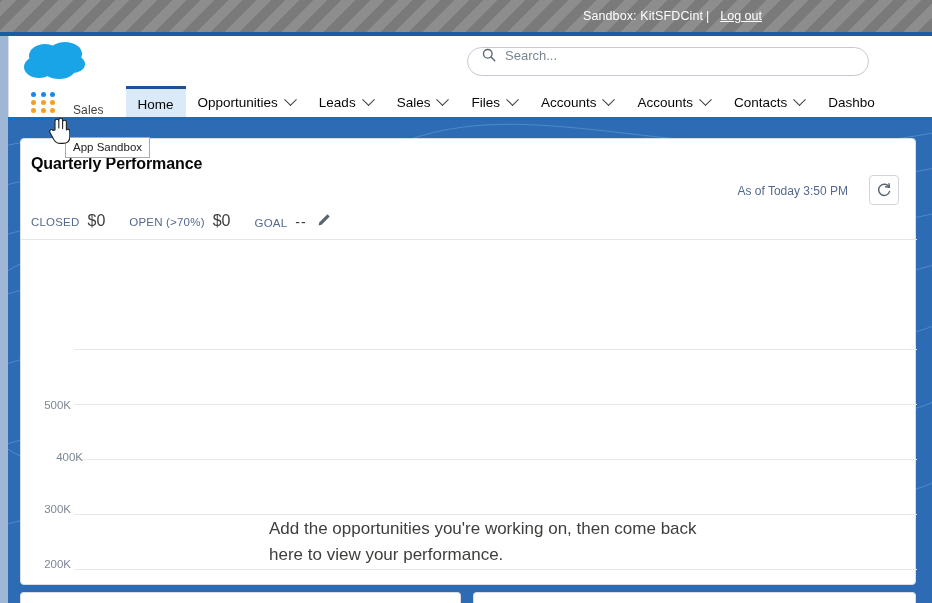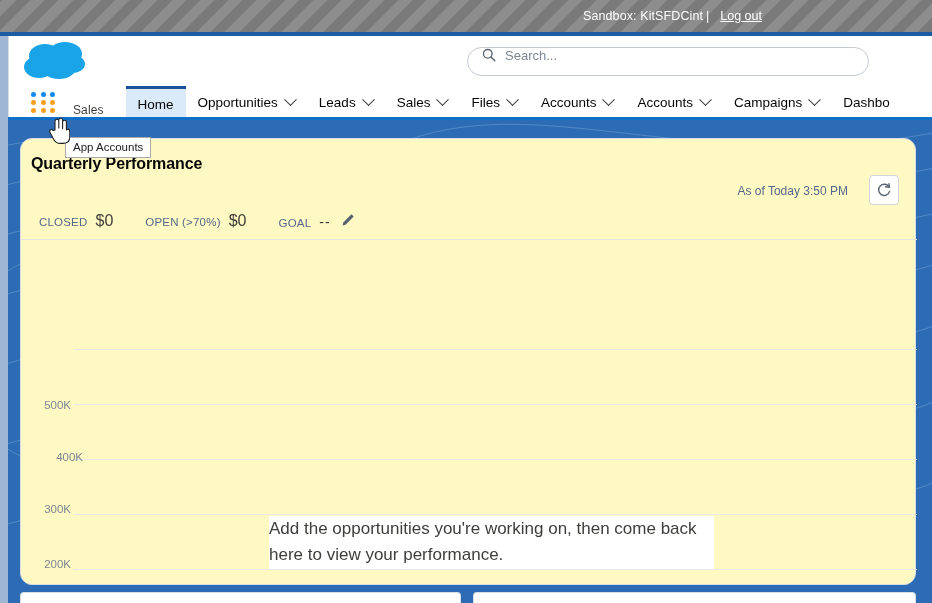--- a/index.html
+++ b/index.html
@@ -137,23 +137,23 @@
     width: 924px; height: 483px;
     background: #2d6cb5;
     overflow: hidden;
   }
   .blue-bg svg { position: absolute; left: 0; top: 0; opacity: 0.32; }
 
   
   .card {
     position: absolute; left: 20px; top: 138px;
     width: 896px; height: 447px;
-    background: #fef9c3;
+    background: #ffffff;
     border: 1px solid #d8dde6;
-    border-radius: 12px;
+    border-radius: 4px;
   }
   .card-title {
     position: absolute; left: 10px; top: 16px;
     font-size: 16px; font-weight: bold; color: #080707;
     letter-spacing: -0.1px;
   }
   .asof {
     position: absolute; right: 67px; top: 45px;
     font-size: 12px; color: #54698d;
   }
@@ -164,21 +164,21 @@
     background: #ffffff;
     cursor: pointer;
     display: flex; align-items: center; justify-content: center;
   }
 
   
   .metrics {
     position: absolute; left: 10px; top: 72px;
     display: flex; align-items: center;
   }
-  .metric { display: flex; align-items: baseline; margin-right: 24px; margin-left: 8px; }
+  .metric { display: flex; align-items: baseline; margin-right: 24px; }
   .metric-label {
     font-size: 11.5px; color: #54698d; letter-spacing: 0.2px;
   }
   .metric-value {
     font-size: 16px; color: #3e3e3c; margin-left: 8px;
   }
   .metric-goal-value {
     font-size: 14px; color: #3e3e3c; margin-left: 8px; letter-spacing: 1px;
   }
   .pencil-btn {
@@ -329,21 +329,21 @@
           <span>Accounts</span>
           <span class="chev"></span>
         </div>
 
         <div class="navitem">
           <span>Accounts</span>
           <span class="chev"></span>
         </div>
 
         <div class="navitem">
-          <span>Campaigns</span>
+          <span>Contacts</span>
           <span class="chev"></span>
         </div>
 
         <div class="navitem">
           <span>Dashbo</span>
         </div>
 
       </div>
     </div>
   </div>
@@ -416,19 +416,19 @@
       <div class="ylabel" style="left:8px; top:318px;"><span>200K</span></div>
 
       <div class="empty-msg">Add the opportunities you're working on, then come back here to view your performance.</div>
 
     </div>
   </div>
 
   <div class="bottom-card left"></div>
   <div class="bottom-card right"></div>
 
-  <div class="tooltip">App Accounts</div>
+  <div class="tooltip">App Sandbox</div>
 
   <svg class="cursor-hand" viewBox="0 0 22 28">
     <path d="M7 14 V5.2 a1.9 1.9 0 0 1 3.8 0 V12 V4.1 a1.9 1.9 0 0 1 3.8 0 V12.6 V6.2 a1.9 1.9 0 0 1 3.8 0 V14 a1.9 1.9 0 0 1 3.4 1.2 v5.6 c0 4.1 -2.6 6.6 -6.6 6.6 h-3 c-3.4 0 -5 -1.4 -6.6 -4.2 L2 16.4 a1.8 1.8 0 0 1 3 -2 Z" fill="#ffffff" stroke="#222222" stroke-width="1.1" stroke-linejoin="round"></path>
   </svg>
 
 </div>
 
 </body></html>

